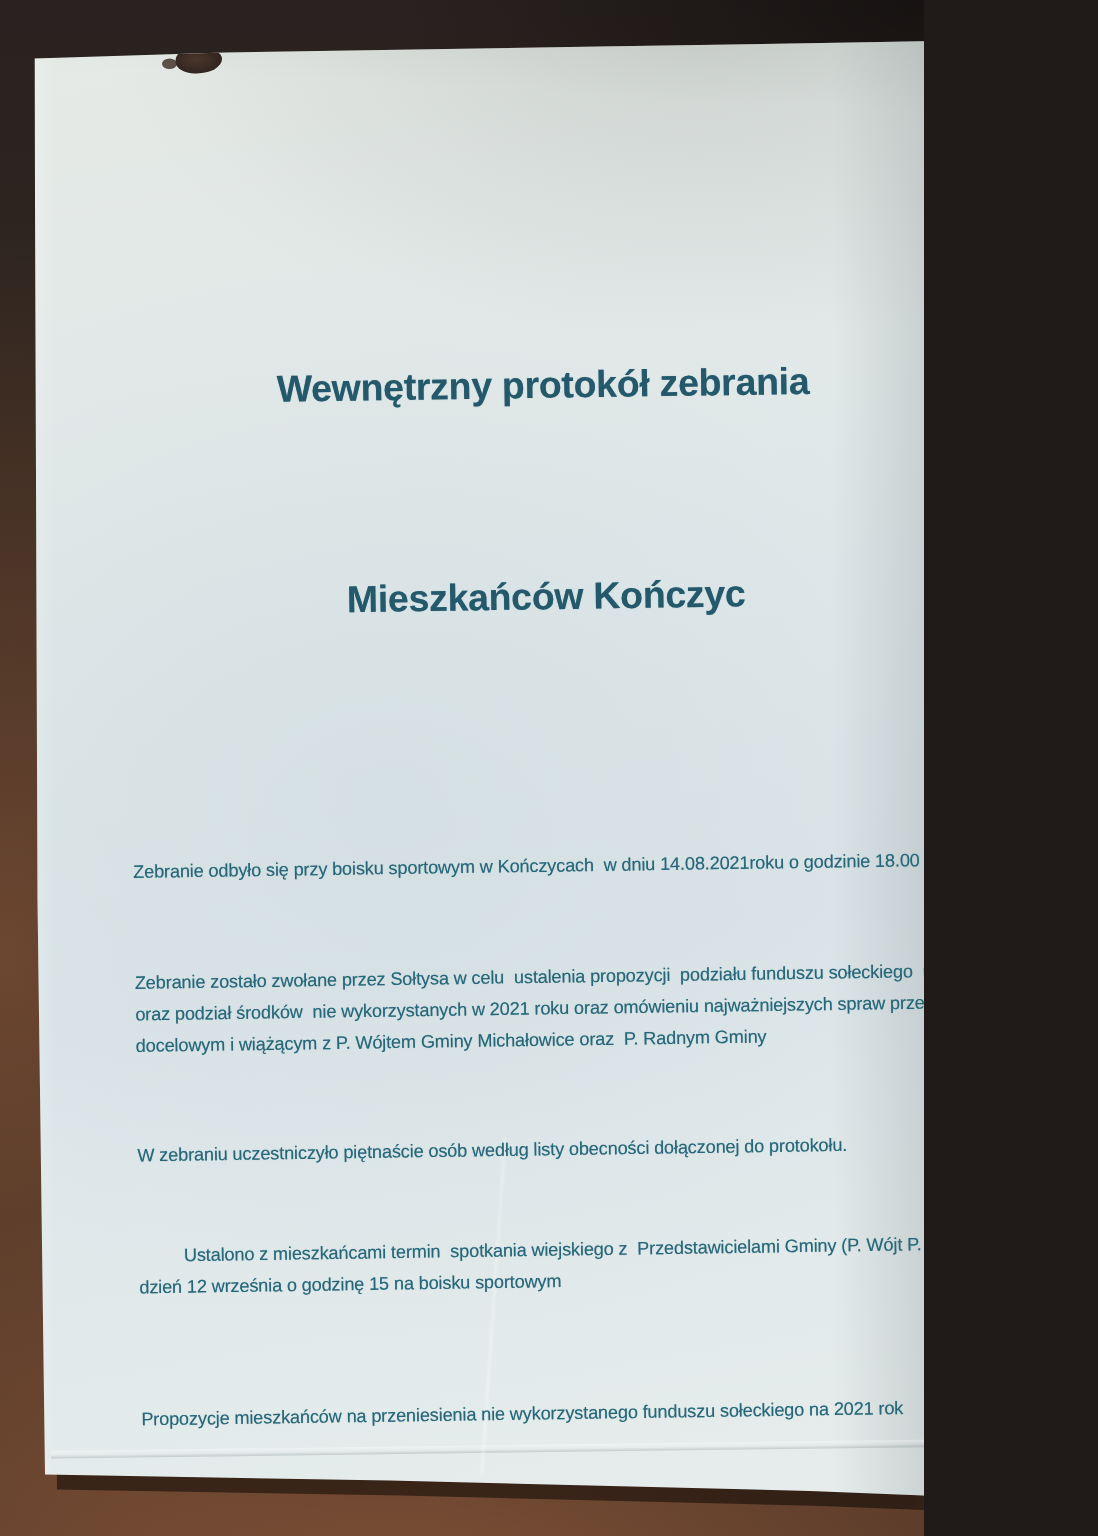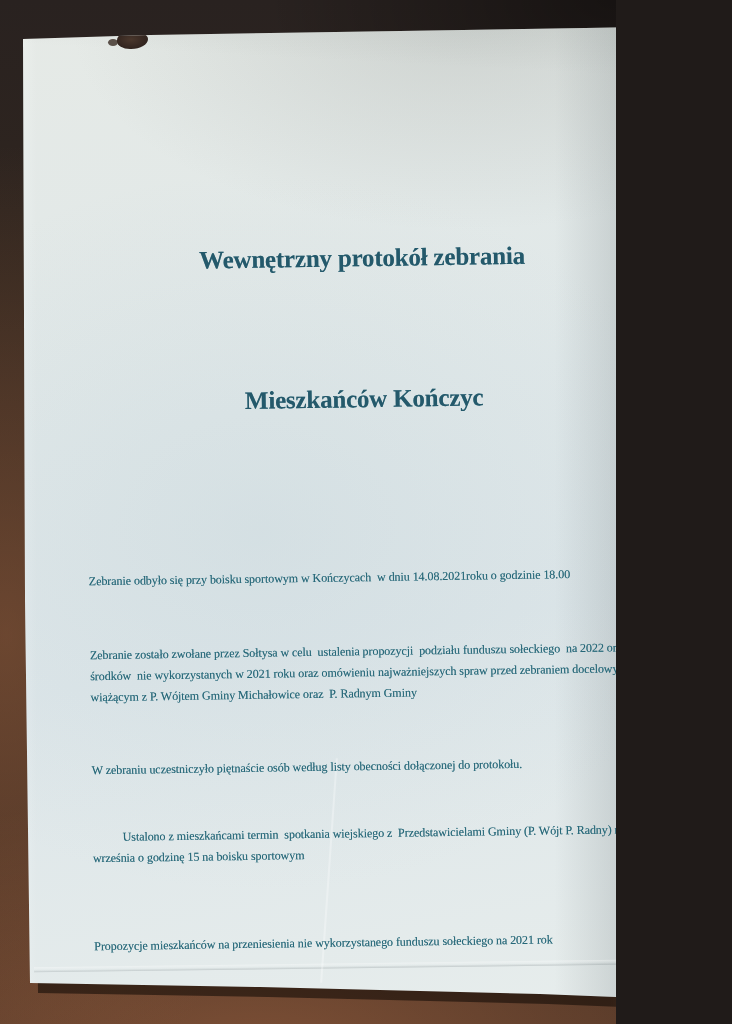--- a/index.html
+++ b/index.html
@@ -1,18 +1,18 @@
 <!DOCTYPE html>
 <html><head>
 <meta charset="utf-8">
 <style>
   html,body{margin:0;padding:0;background:#201b19;}
   .scene{
     position:relative;width:616px;height:1024px;overflow:hidden;
-    font-family:Liberation Serif, serif;
+    font-family:Liberation Sans, sans-serif;
     background:
       radial-gradient(ellipse 420px 700px at 1% 62%, rgba(152,96,62,0.50), transparent 70%),
       radial-gradient(ellipse 900px 430px at 42% 104%, rgba(168,104,68,0.55), transparent 65%),
       radial-gradient(ellipse 500px 260px at 100% 0%, rgba(0,0,0,0.45), transparent 70%),
       linear-gradient(180deg,#292220 0%,#31261f 28%,#3e2c22 58%,#4b3325 100%);
   }
   .paper-shadow{
     position:absolute;inset:0;
     clip-path:polygon(23px 39px,150px 35px,400px 31px,714px 26px,708px 330px,704px 650px,717px 1001px,540px 994px,260px 987px,30px 983px,25px 600px);
     background:rgba(12,7,4,0.55);

